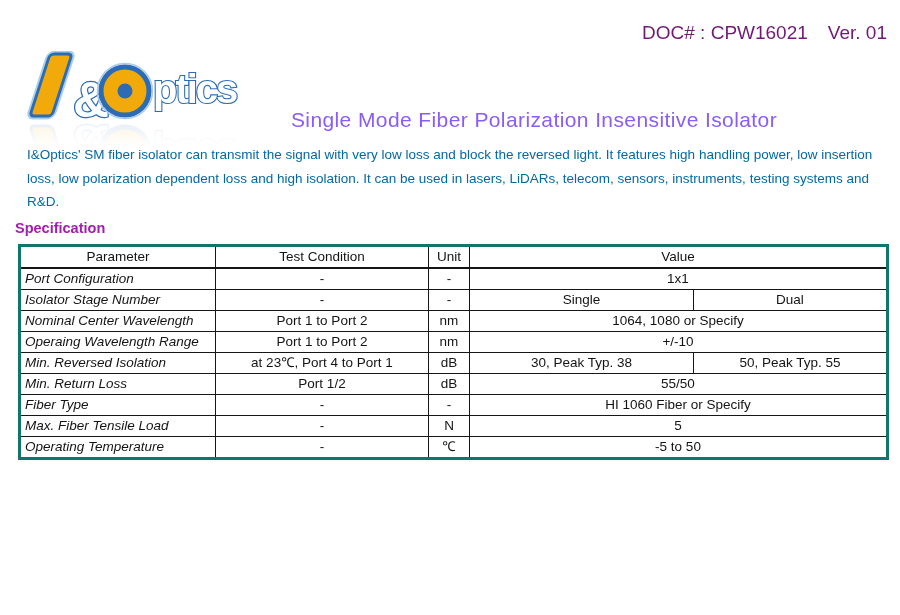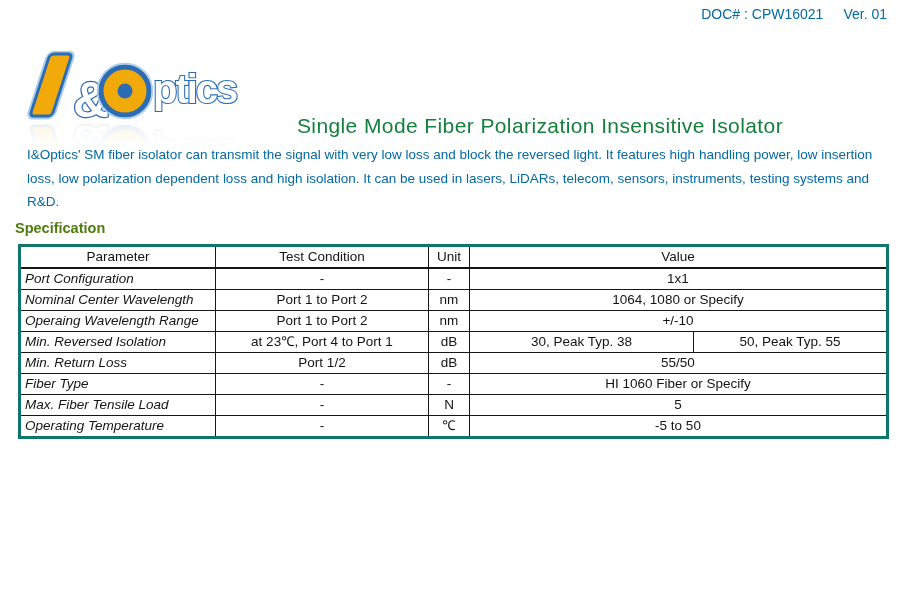--- a/index.html
+++ b/index.html
@@ -6,64 +6,64 @@
   body { font-family: "Liberation Sans", sans-serif; color: #1d1d1d; }
   .page {
     position: relative;
     width: 900px;
     height: 615px;
     background: #ffffff;
     overflow: hidden;
   }
   .doc-ref {
     position: absolute;
-    top: 6px;
+    top: 22px;
     right: 13px;
-    font-size: 14px;
-    color: #0369a1;
+    font-size: 19px;
+    color: #701a75;
     white-space: nowrap;
   }
   .doc-ref .ver { margin-left: 20px; }
   .logo-wrap {
     position: absolute;
     left: 13px;
     top: 51px;
     width: 235px;
     height: 100px;
   }
   .title {
     position: absolute;
     left: 240px;
     top: 104px;
     width: 580px;
-    margin: 10px;
+    margin: 4px;
     font-size: 21px;
     font-weight: 400;
     letter-spacing: 0.4px;
     text-align: center;
-    color: #15803d;
+    color: #8b5cf6;
   }
   .desc {
     position: absolute;
     left: 15px;
     top: 131px;
     width: 872px;
     margin: 12px;
     font-size: 13.5px;
     line-height: 23.5px;
     color: #0369a1;
   }
   .spec-heading {
     position: absolute;
     left: 15px;
     top: 220px;
     margin: 0;
     font-size: 14.5px;
     font-weight: 700;
-    color: #4d7c0f;
+    color: #a21caf;
   }
   table.spec-table {
     position: absolute;
     left: 18px;
     top: 244px;
     width: 868px;
     border-collapse: collapse;
     table-layout: fixed;
     border: 3px solid #0f766e;
   }
@@ -150,20 +150,27 @@
       </tr>
     </thead>
     <tbody>
       <tr>
         <td class="param">Port Configuration</td>
         <td>-</td>
         <td>-</td>
         <td colspan="2">1x1</td>
       </tr>
       <tr>
+        <td class="param">Isolator Stage Number</td>
+        <td>-</td>
+        <td>-</td>
+        <td>Single</td>
+        <td>Dual</td>
+      </tr>
+      <tr>
         <td class="param">Nominal Center Wavelength</td>
         <td>Port 1 to Port 2</td>
         <td>nm</td>
         <td colspan="2">1064, 1080 or Specify</td>
       </tr>
       <tr>
         <td class="param">Operaing Wavelength Range</td>
         <td>Port 1 to Port 2</td>
         <td>nm</td>
         <td colspan="2">+/-10</td>

